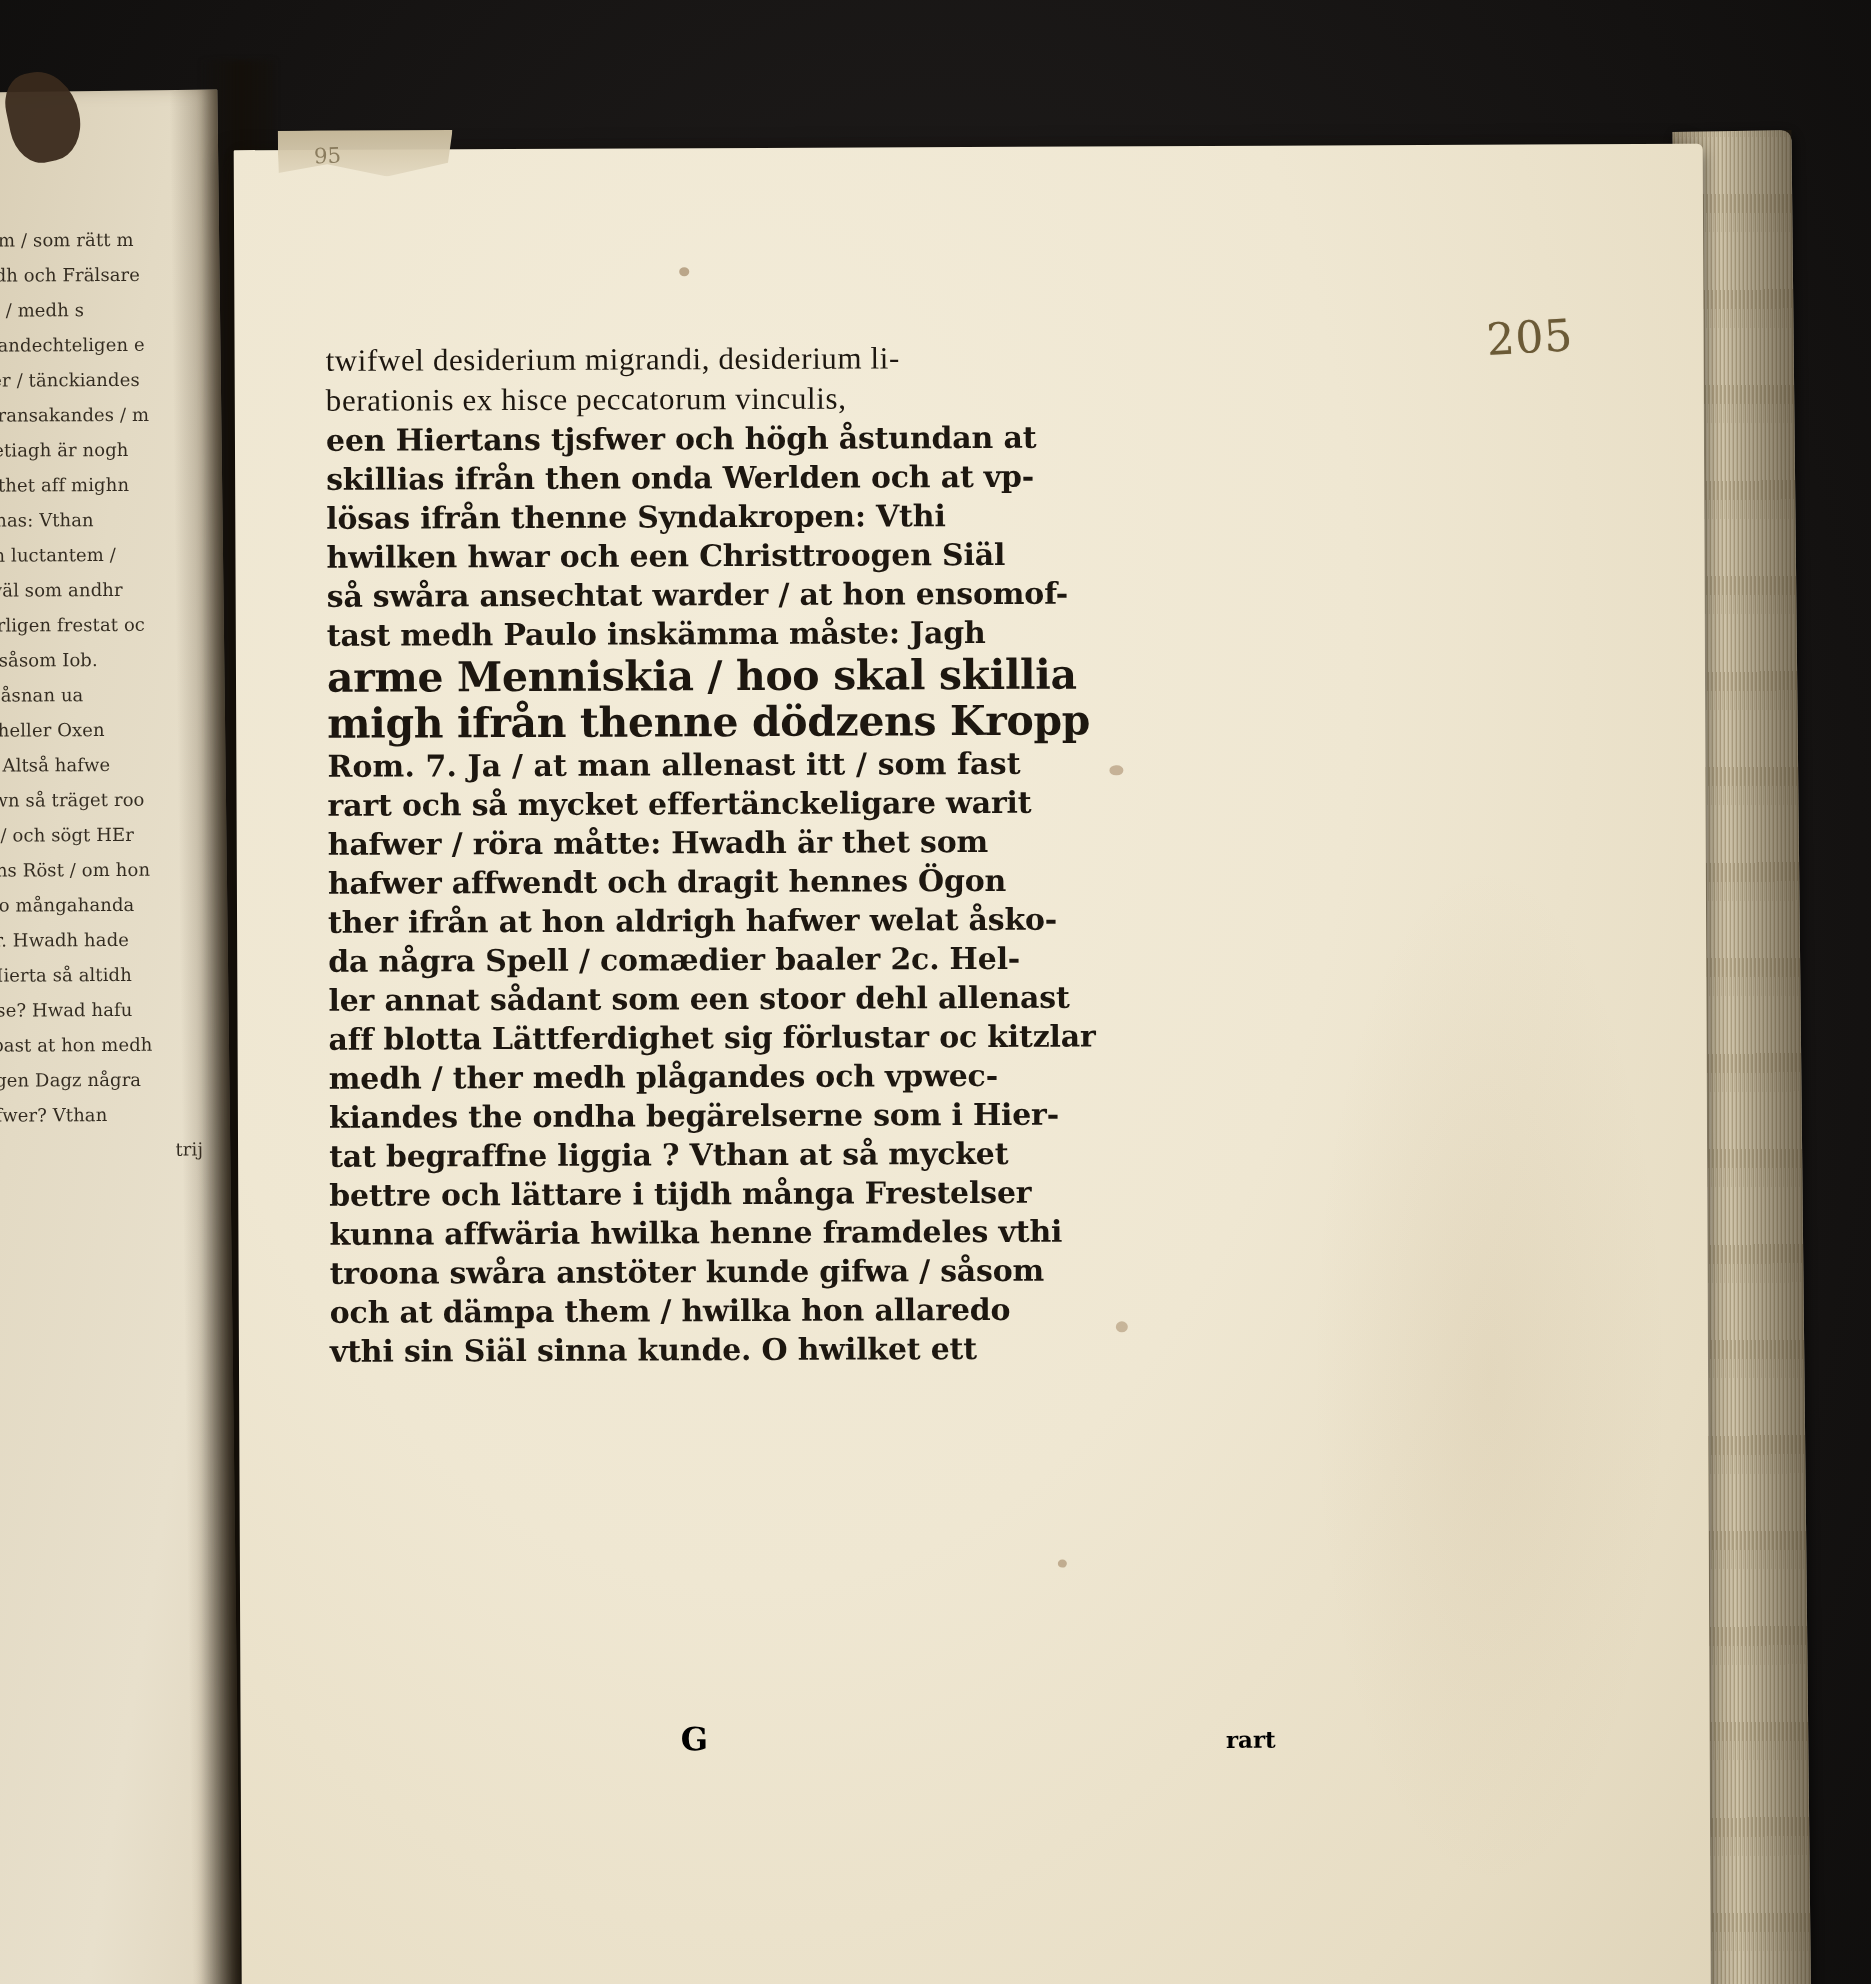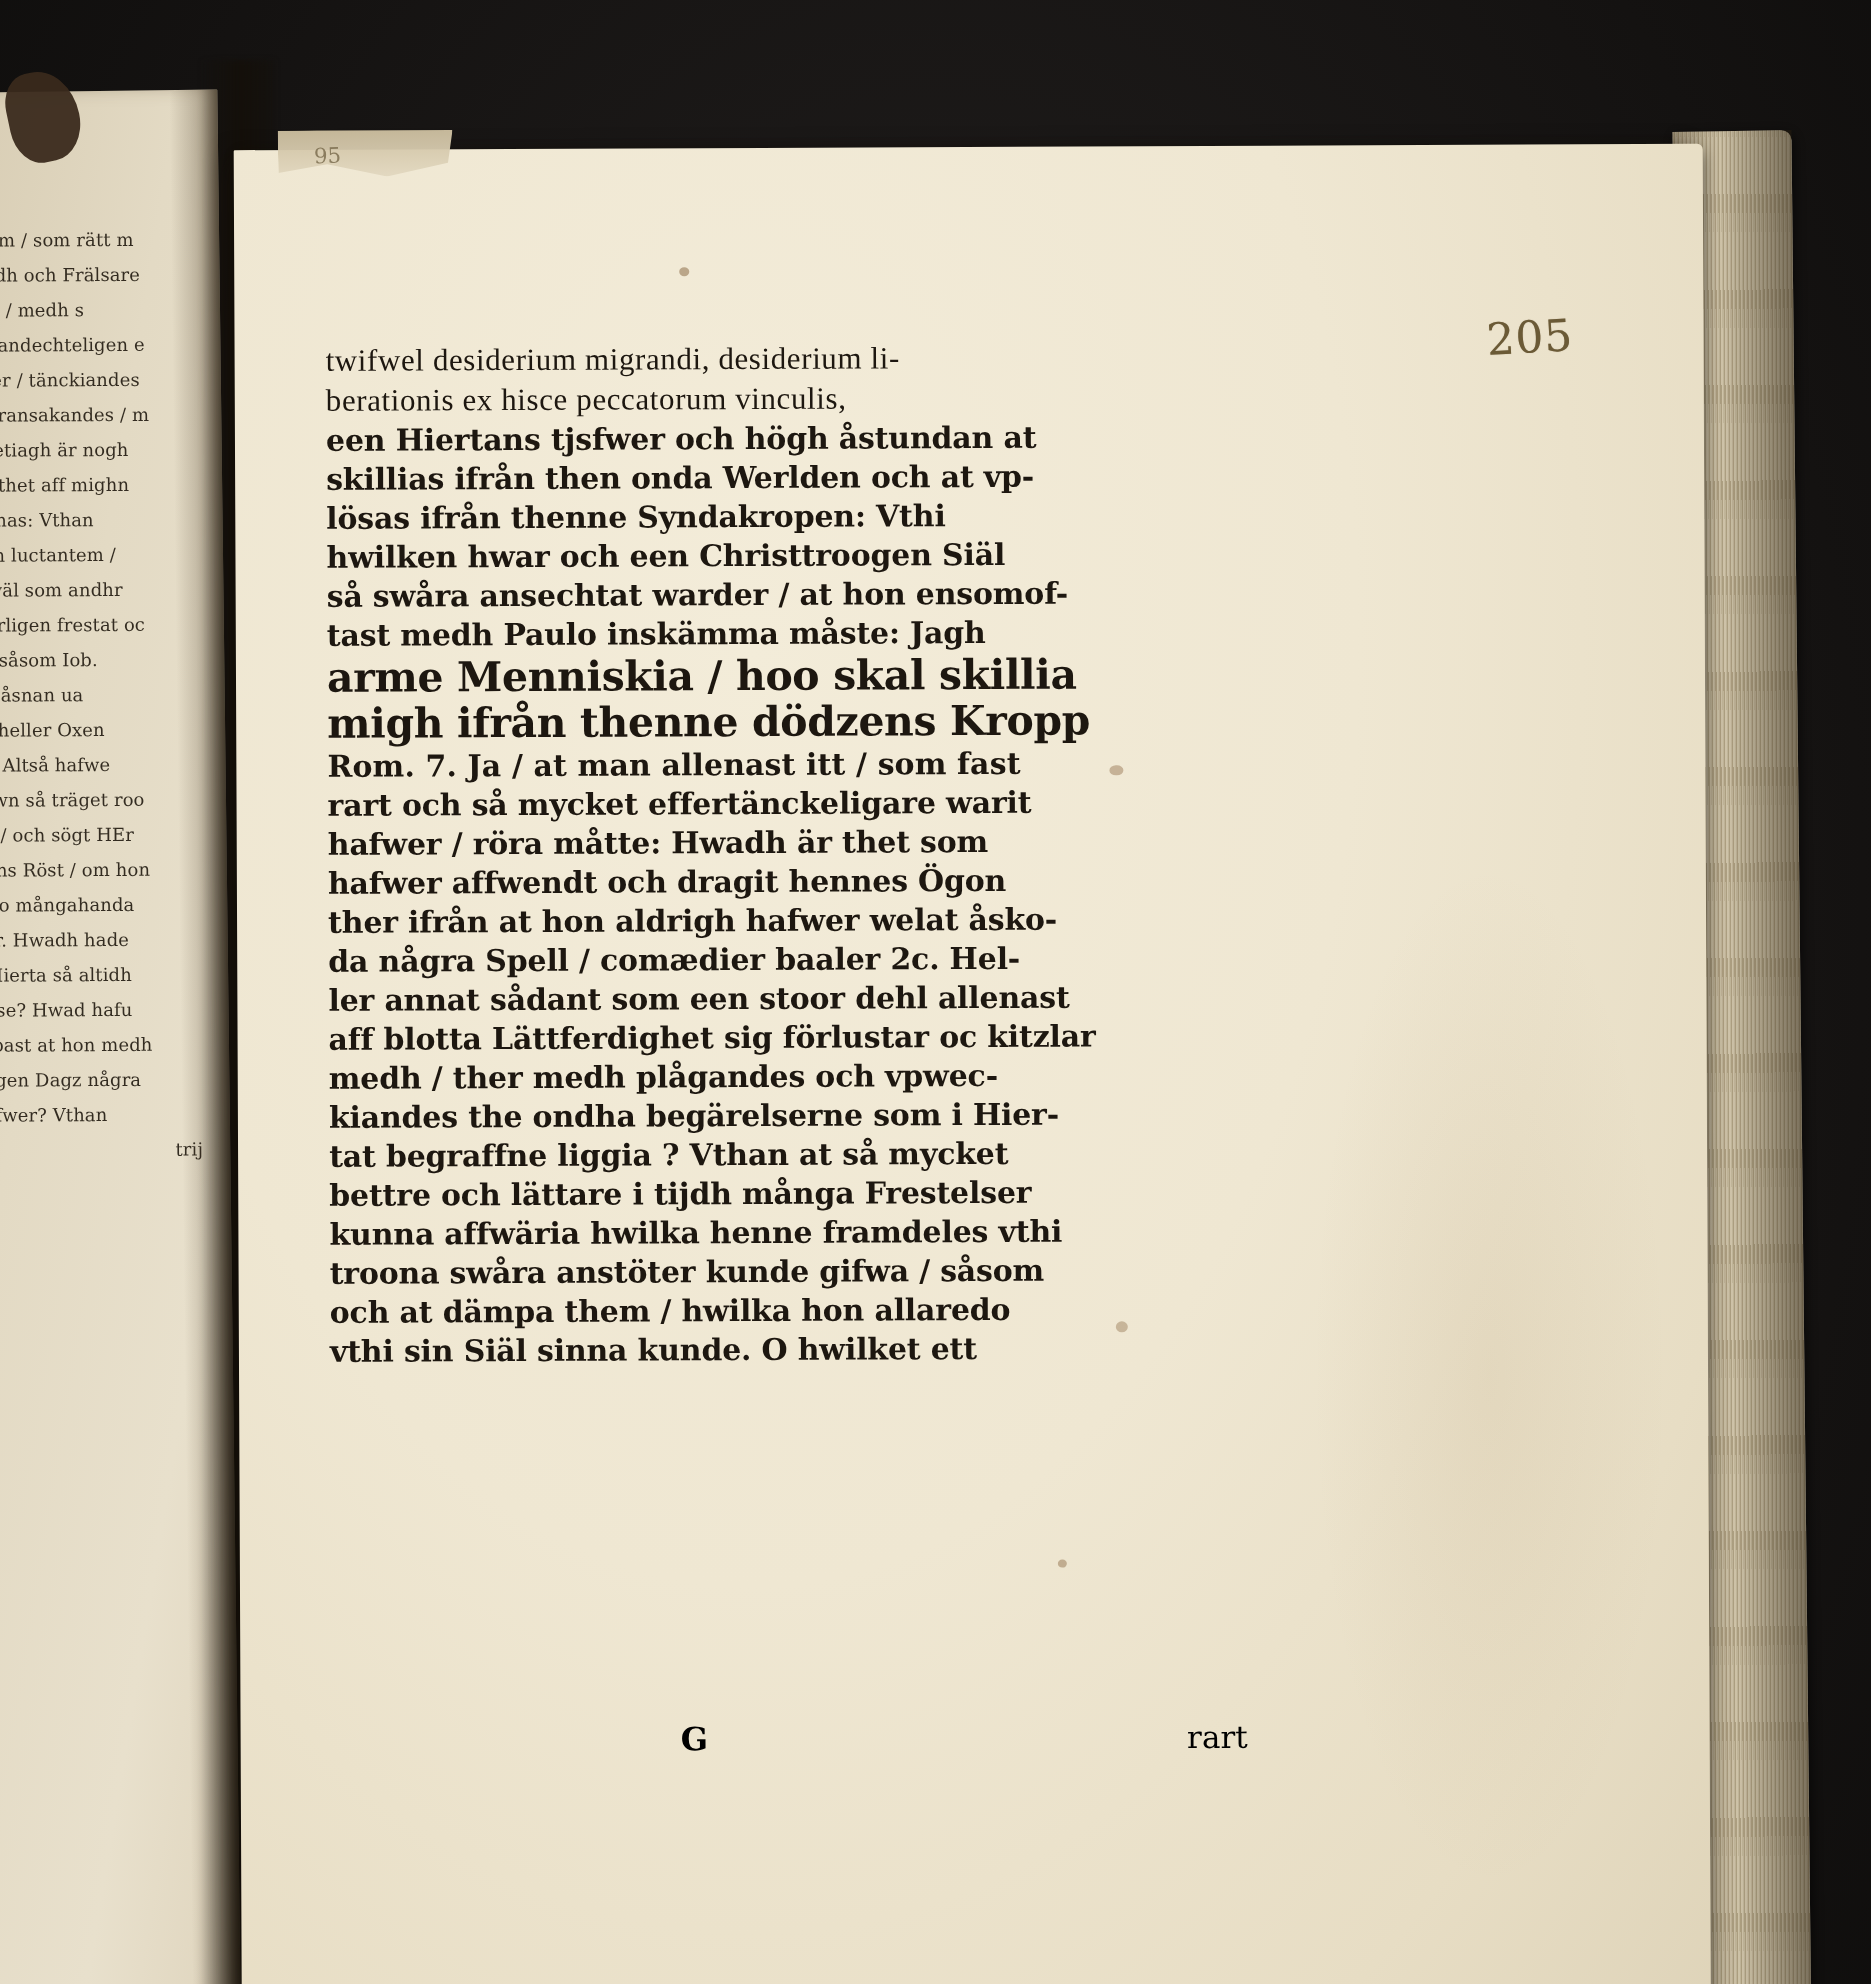--- a/index.html
+++ b/index.html
@@ -174,21 +174,21 @@
     left: 91px;
     top: 1572px;
     width: 988px;
     display: flex;
     justify-content: space-between;
     align-items: baseline;
     font-family: "DejaVu Serif", serif;
     font-weight: 700;
   }
   .sig-letter { font-size: 32px; margin-left: 349px; }
-  .catchword { font-size: 31px; font-weight: 400; margin-right: 72px; }
+  .catchword { font-size: 23px; font-weight: 700; margin-right: 44px; }
 
   
   .tornstrip {
     position: absolute;
     left: 278px;
     top: 129px;
     width: 175px;
     height: 48px;
     background: linear-gradient(to bottom, #cdbf9f, #e2d8c0);
     clip-path: polygon(0 0, 100% 6%, 97% 74%, 62% 100%, 28% 72%, 0 88%);

